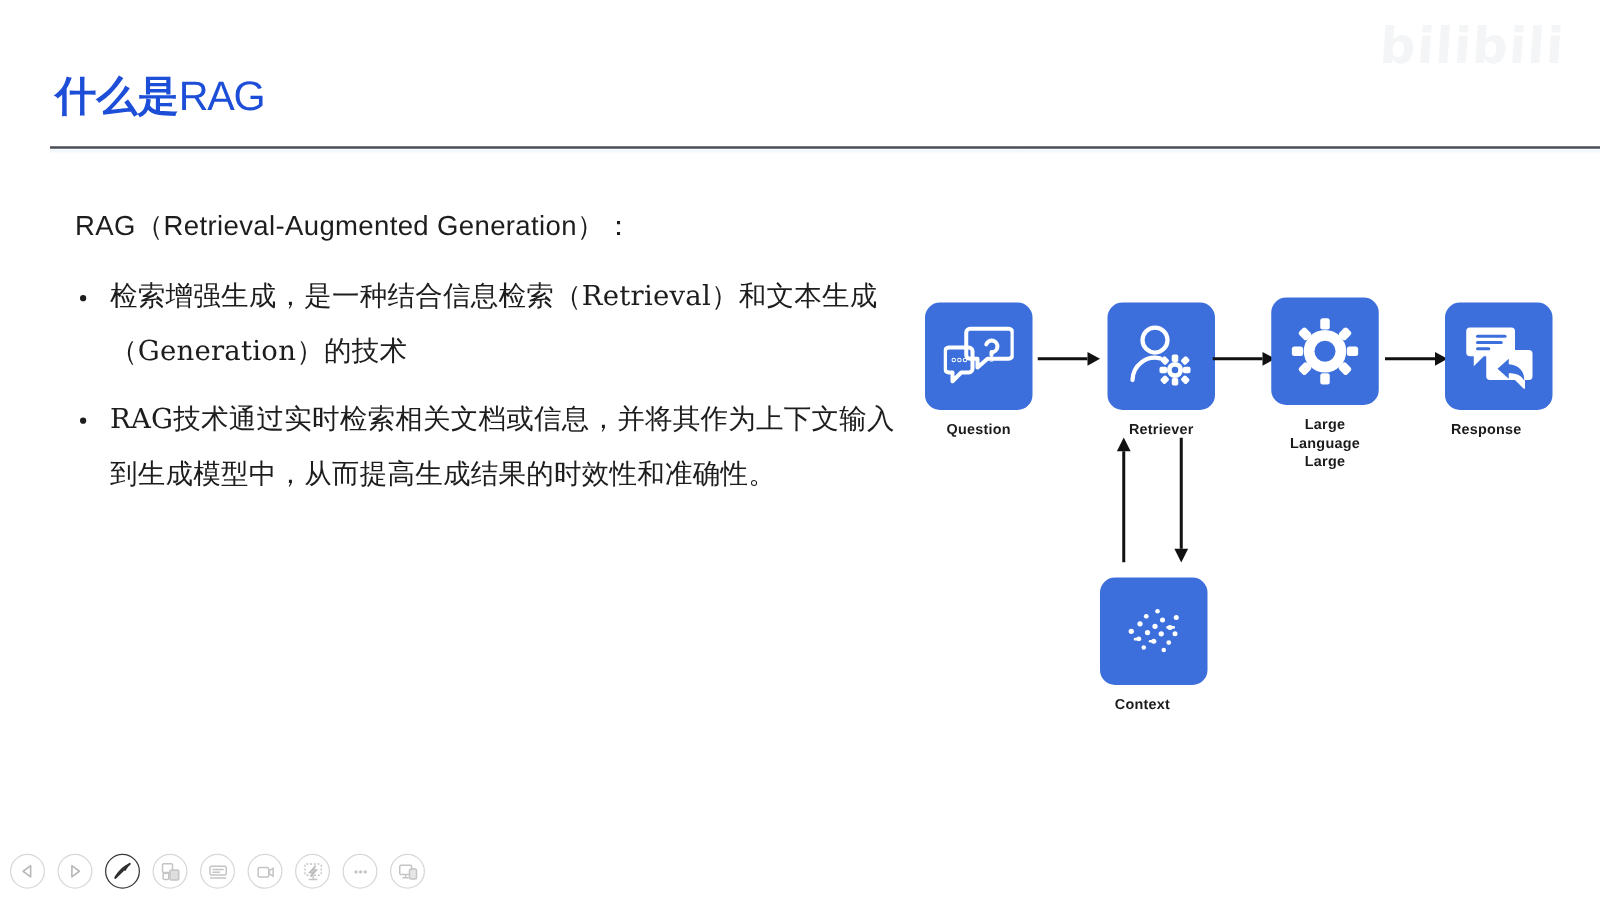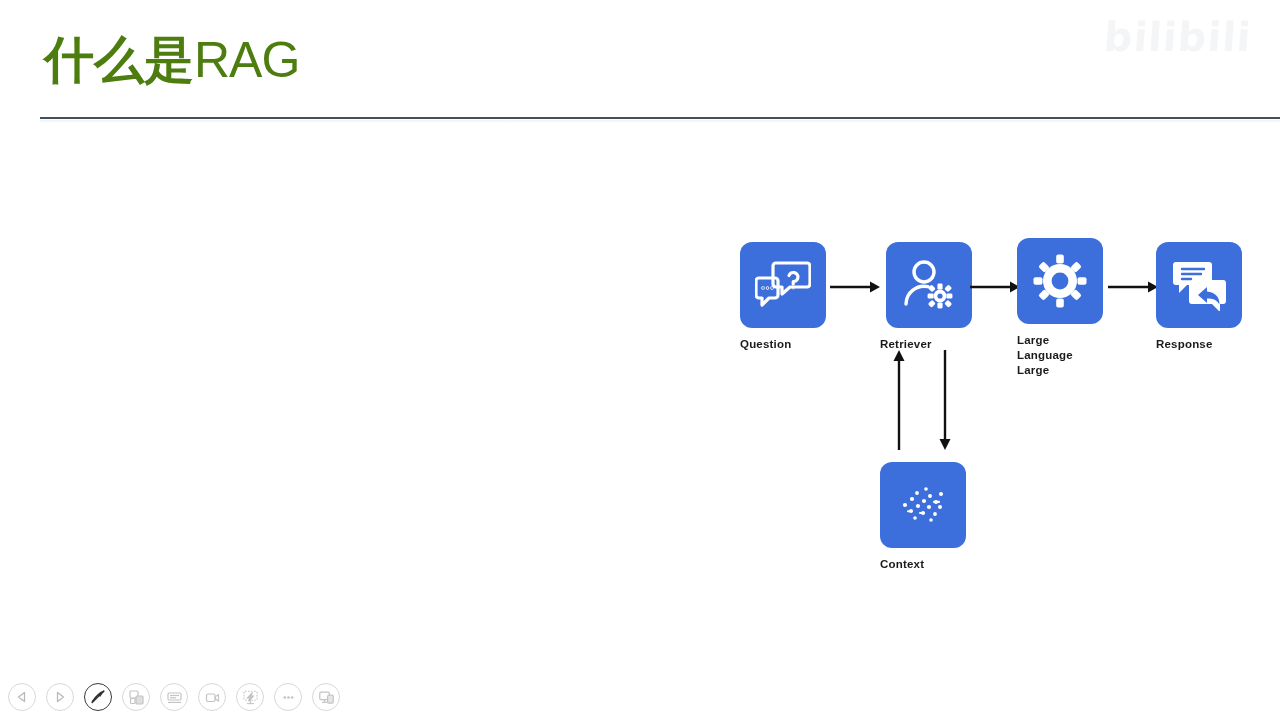--- a/index.html
+++ b/index.html
@@ -36,24 +36,24 @@
     font-family: "DejaVu Sans", sans-serif;
     user-select: none;
     transform: skewX(-4deg);
   }
 
   
   #title {
     position: absolute;
     left: 44px;
     top: 34px;
-    font-size: 50px;
-    line-height: 52px;
+    font-size: 33px;
+    line-height: 86px;
     font-weight: 700;
-    color: #4d7c0f;
+    color: #1d4ed8;
     font-family: "DejaVu Sans", "Liberation Sans", sans-serif;
     white-space: nowrap;
   }
   #title .latin {
     font-family: "Liberation Sans", sans-serif;
     font-weight: 400;
     letter-spacing: -1px;
   }
   #title-rule {
     position: absolute;
@@ -116,21 +116,21 @@
   
   #diagram {
     position: absolute;
     left: 720px;
     top: 230px;
     width: 560px;
     height: 370px;
   }
   .node {
     position: absolute;
-    text-align: left;
+    text-align: center;
   }
   .node .tile {
     width: 86px;
     height: 86px;
     border-radius: 12px;
     display: flex;
     align-items: center;
     justify-content: center;
     margin: 0 auto;
   }
@@ -181,20 +181,27 @@
 <body>
 
 <div id="slide">
 
   <div id="watermark">bilibili</div>
 
   <div id="title"><span>什么是</span><span class="latin">RAG</span></div>
   <div id="title-rule"></div>
   <div id="title-rule-soft"></div>
 
+  <div id="body-col">
+    <p class="lead">RAG（Retrieval-Augmented Generation）：</p>
+    <ul class="bullets">
+      <li>检索增强生成，是一种结合信息检索（Retrieval）和文本生成（Generation）的技术</li>
+      <li>RAG技术通过实时检索相关文档或信息，并将其作为上下文输入到生成模型中，从而提高生成结果的时效性和准确性。</li>
+    </ul>
+  </div>
 
   <div id="diagram">
 
     <div class="node" style="left:20px; top:12px; width:86px;">
       <div class="tile" style="background:#3d6fdc;">
         <span>
           <svg width="56" height="52" viewBox="0 0 56 52" fill="none" stroke="#ffffff" stroke-width="3.2" stroke-linejoin="round" stroke-linecap="round">
             <path d="M21 4 h31 a3 3 0 0 1 3 3 v18 a3 3 0 0 1 -3 3 h-17 l-8 7 v-7 h-6 a3 3 0 0 1 -3 -3 v-18 a3 3 0 0 1 3 -3 z"></path>
             <path d="M34 16.5 a4.6 4.6 0 1 1 4.2 6.2 v2.2" stroke-width="3.2"></path>
             <circle cx="38.2" cy="28.6" r="0.3" stroke-width="3"></circle>

